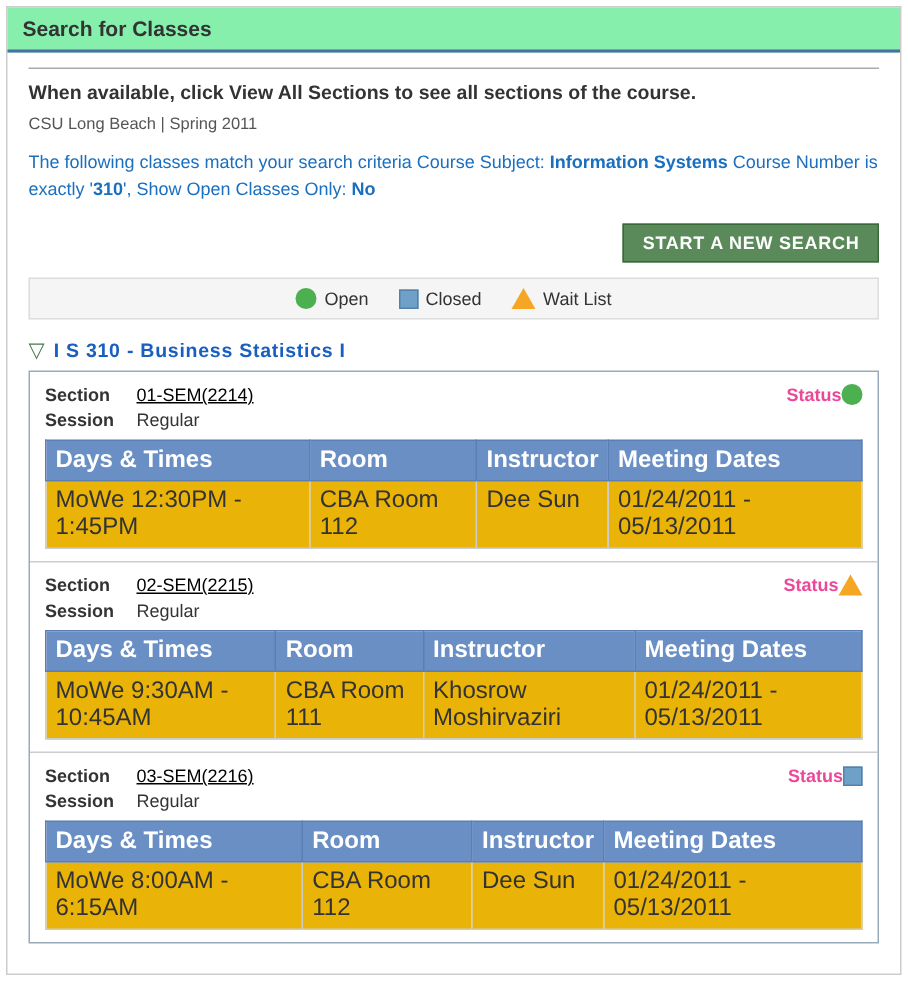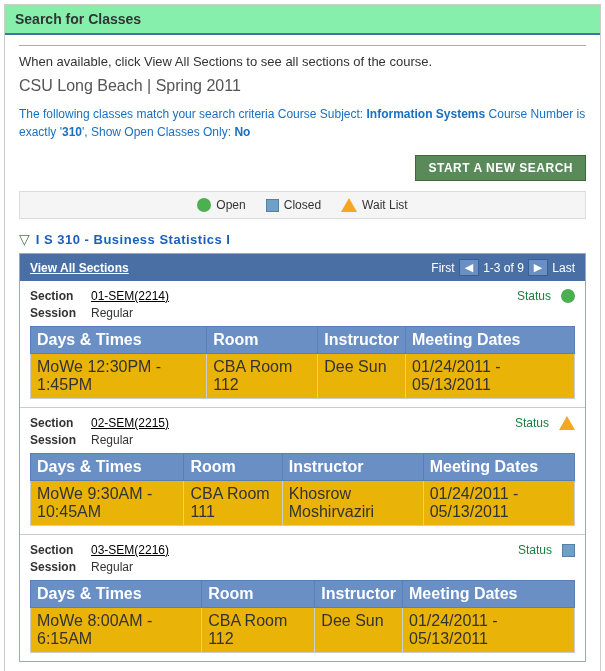--- a/index.html
+++ b/index.html
@@ -34,23 +34,24 @@
     }
     .divider {
       border: none;
       border-top: 1px solid #aaa;
       margin-bottom: 8px;
     }
     .description-text {
       font-size: 13px;
       color: #333;
       margin-bottom: 8px;
+      font-weight: bold;
     }
     .institution-text {
-      font-size: 16px;
+      font-size: 11px;
       color: #555;
       margin-bottom: 10px;
     }
     .criteria-text {
       font-size: 12px;
       color: #1a6fbf;
       margin-bottom: 14px;
       line-height: 1.5;
     }
     .criteria-text strong {
@@ -176,24 +177,24 @@
       min-width: 55px;
     }
     .section-link {
       color: #000000;
       text-decoration: underline;
       font-size: 12px;
       cursor: pointer;
     }
     .status-label {
       margin-left: auto;
-      margin-right: 10px;
-      font-weight: normal;
-      font-size: 12px;
-      color: #15803d;
+      margin-right: 0;
+      font-weight: bold;
+      font-size: 12px;
+      color: #ec4899;
     }
     .status-indicator {
       display: flex;
       align-items: center;
     }
     .session-row {
       display: flex;
       align-items: center;
       margin-bottom: 6px;
     }
@@ -287,30 +288,20 @@
         <span>Wait List</span>
       </div>
     </div>
 
     <div class="course-header">
       <span class="course-arrow">▽</span>
       <span class="course-title">I S 310 - Business Statistics I</span>
     </div>
 
     <div class="results-table-wrapper">
-      <div class="table-header-bar">
-        <span class="view-all-link">View All Sections</span>
-        <div class="pagination">
-          <span>First</span>
-          <button class="page-btn">◀</button>
-          <span>1-3 of 9</span>
-          <button class="page-btn">▶</button>
-          <span>Last</span>
-        </div>
-      </div>
 
       <div class="section-block">
         <div class="section-row">
           <span class="section-label">Section</span>
           <a class="section-link">01-SEM(2214)</a>
           <span class="status-label">Status</span>
           <span class="status-indicator">
             <span class="status-open"></span>
           </span>
         </div>

